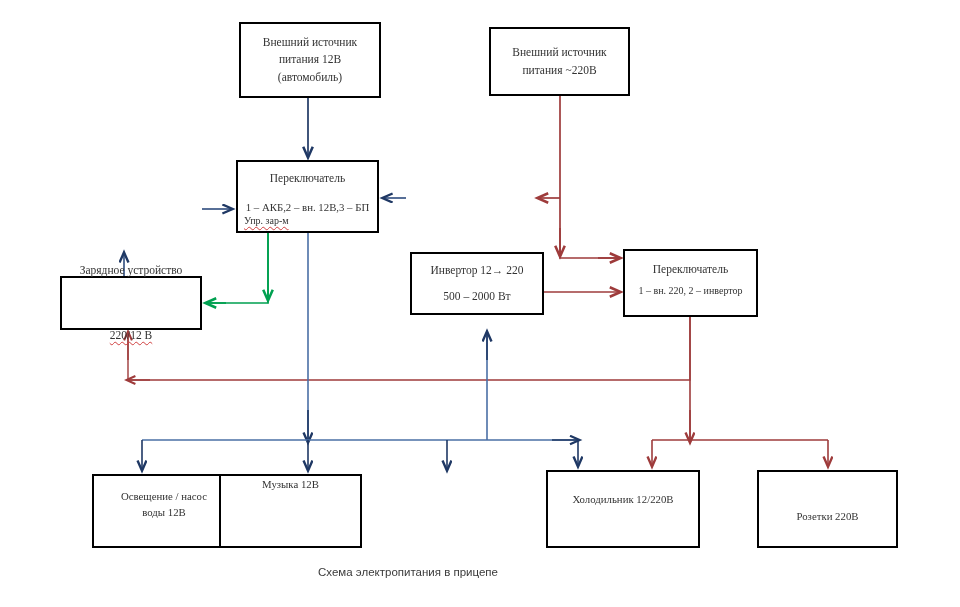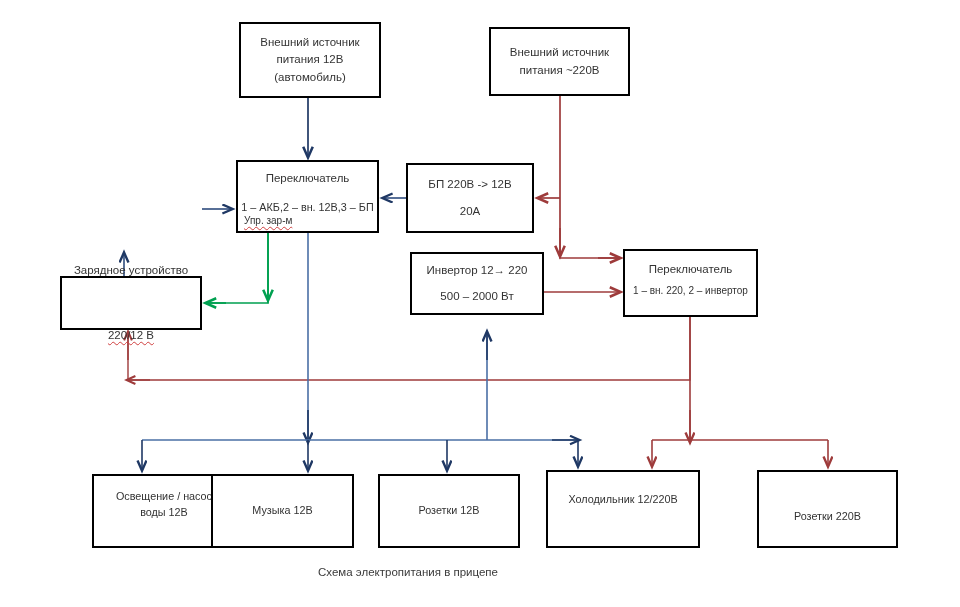--- a/index.html
+++ b/index.html
@@ -7,21 +7,21 @@
     width:960px;height:607px;background:#ffffff;
     font-family:"Liberation Sans","DejaVu Sans",sans-serif;
     overflow:hidden;position:relative;
   }
   #stage{position:absolute;left:0;top:0;width:960px;height:607px;}
   svg#wires{position:absolute;left:0;top:0;width:960px;height:607px;}
   .node{
     position:absolute;box-sizing:border-box;
     background:#ffffff;border:2px solid #000000;
     display:flex;flex-direction:column;align-items:center;justify-content:center;
-    text-align:left;color:#333333;z-index:3;
+    text-align:left;color:#333333;z-index:3;font-family:Liberation Serif, serif;
   }
   .node .ln{display:block;line-height:1.5;white-space:nowrap;}
   .f12{font-size:11.5px;}
   .f11{font-size:10.8px;}
   .f10{font-size:10px;}
   .corner-label{
     position:absolute;left:6px;bottom:5px;font-size:10px;color:#333333;
     text-decoration:underline wavy #d04040 0.5px;text-underline-offset:2px;
   }
   .wavy{text-decoration:underline wavy #d04040 0.5px;text-underline-offset:2px;}
@@ -127,24 +127,20 @@
     <span class="ln f12">Внешний источник</span>
     <span class="ln f12">питания ~220В</span>
   </div>
 
   <div class="node" style="left:236px;top:160px;width:143px;height:73px;justify-content:flex-start;padding-top:8px;">
     <span class="ln f12">Переключатель</span>
     <span class="ln f11" style="margin-top:12px;"><span>1 – АКБ,2 – вн. 12В,3 – БП</span></span>
     <span class="corner-label">Упр. зар-м</span>
   </div>
 
-  <div class="node" style="left:406px;top:163px;width:128px;height:70px;">
-    <span class="ln f12">БП 220В -&gt; 12В</span>
-    <span class="ln f12" style="margin-top:9px;">20А</span>
-  </div>
 
 
   <div class="node" style="left:60px;top:276px;width:142px;height:54px;gap:48px;">
     <span class="ln f12">Зарядное устройство</span>
     <span class="ln f12 wavy">220/12 В</span>
   </div>
 
   <div class="node" style="left:410px;top:252px;width:134px;height:63px;">
     <span class="ln f12">Инвертор 12→ 220</span>
     <span class="ln f12" style="margin-top:9px;">500 – 2000 Вт</span>
@@ -153,27 +149,24 @@
   <div class="node" style="left:623px;top:249px;width:135px;height:68px;justify-content:flex-start;padding-top:10px;">
     <span class="ln f12">Переключатель</span>
     <span class="ln f10" style="margin-top:5px;">1 – вн. 220, 2 – инвертор</span>
   </div>
 
   <div class="node" style="left:92px;top:474px;width:144px;height:74px;justify-content:flex-start;padding-top:12px;">
     <span class="ln f11">Освещение / насос</span>
     <span class="ln f11">воды 12В</span>
   </div>
 
-  <div class="node" style="left:211px;top:474px;width:143px;height:74px;justify-content:flex-start;padding-top:26px;">
+  <div class="node" style="left:219px;top:474px;width:143px;height:74px;justify-content:flex-start;">
     <span class="ln f11">Музыка 12В</span>
   </div>
 
-  <div class="node" style="left:378px;top:474px;width:142px;height:74px;justify-content:flex-start;padding-top:26px;">
-    <span class="ln f11">Розетки 12В</span>
-  </div>
 
   <div class="node" style="left:546px;top:470px;width:154px;height:78px;justify-content:flex-start;padding-top:19px;">
     <span class="ln f11">Холодильник 12/220В</span>
   </div>
 
   <div class="node" style="left:757px;top:470px;width:141px;height:78px;justify-content:flex-start;padding-top:36px;">
     <span class="ln f11">Розетки 220В</span>
   </div>
 
   <div id="caption">Схема электропитания в прицепе</div>

